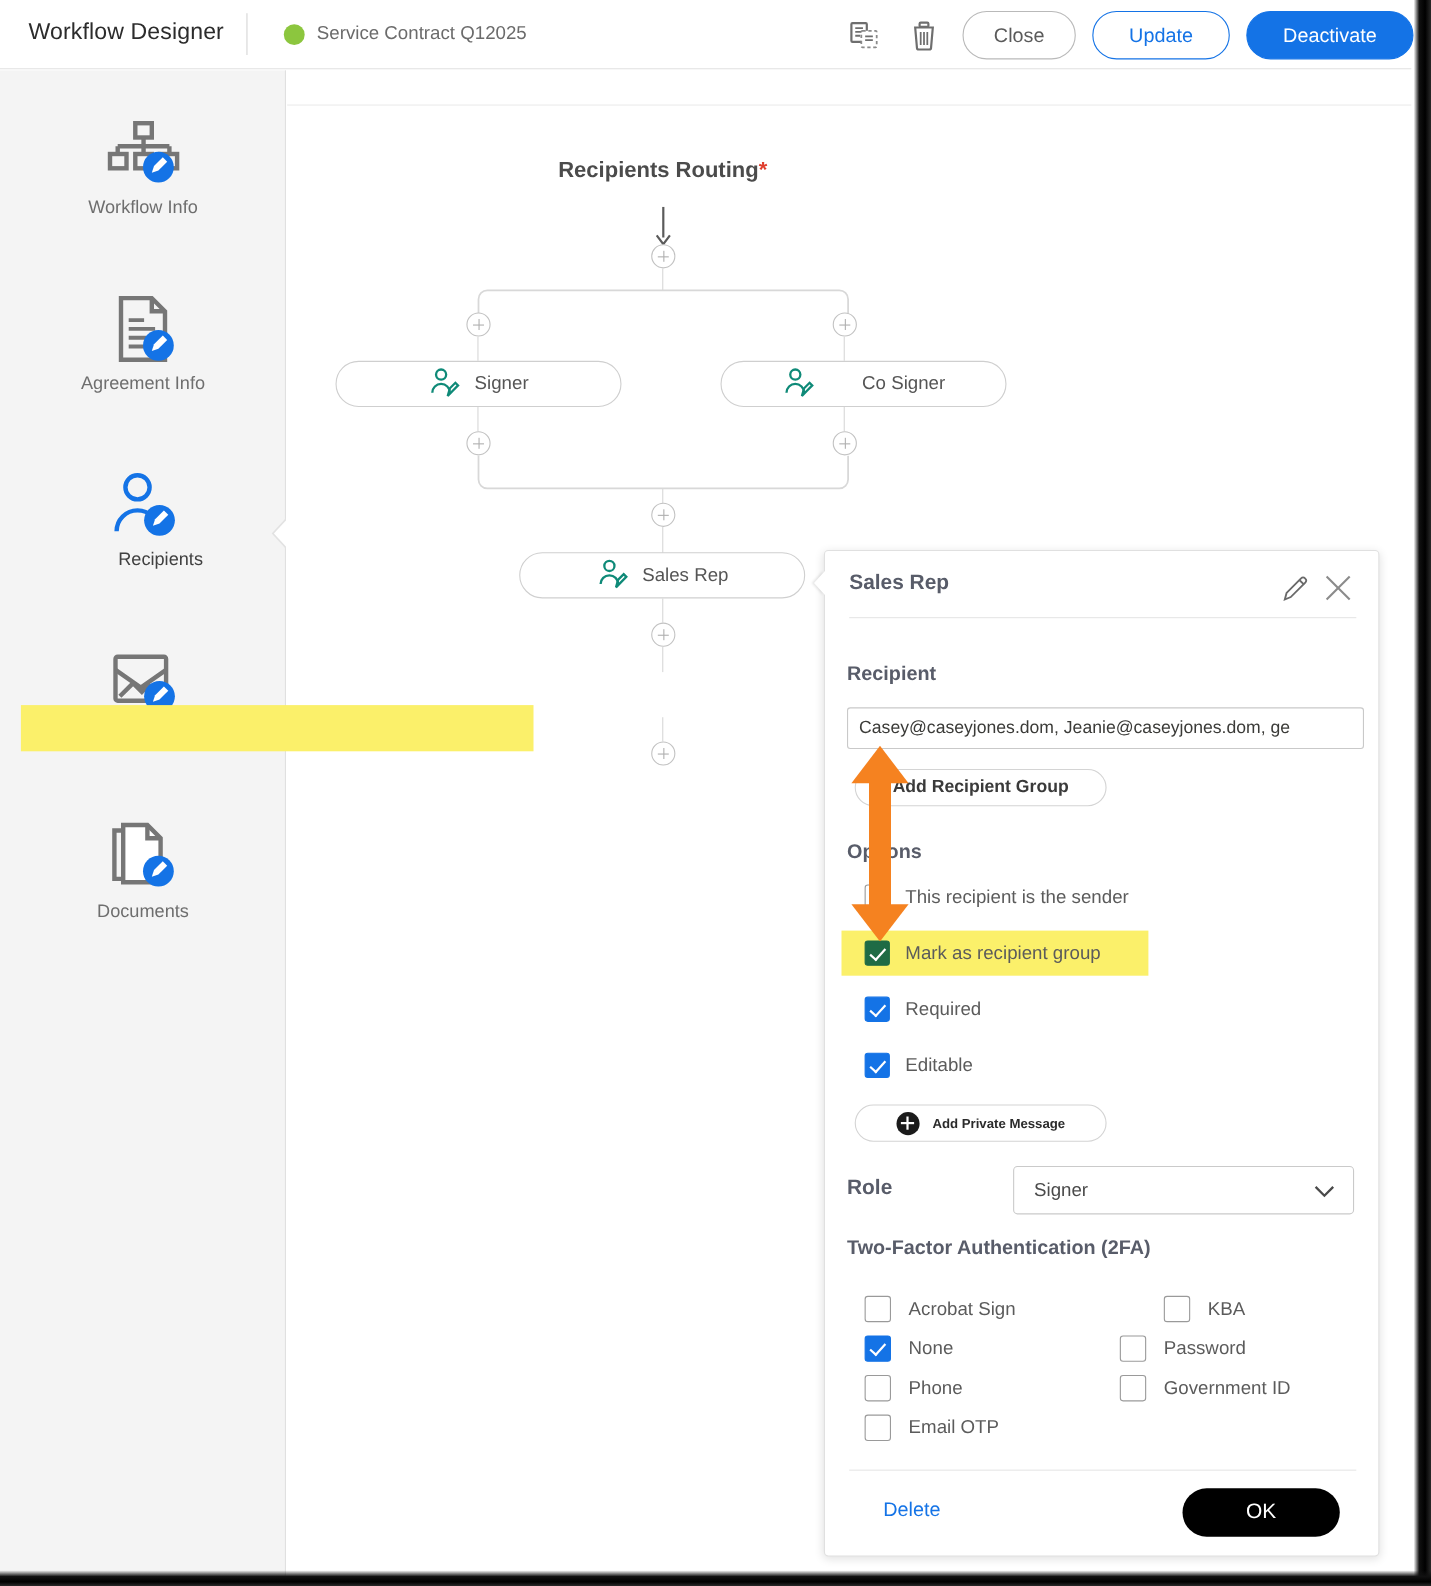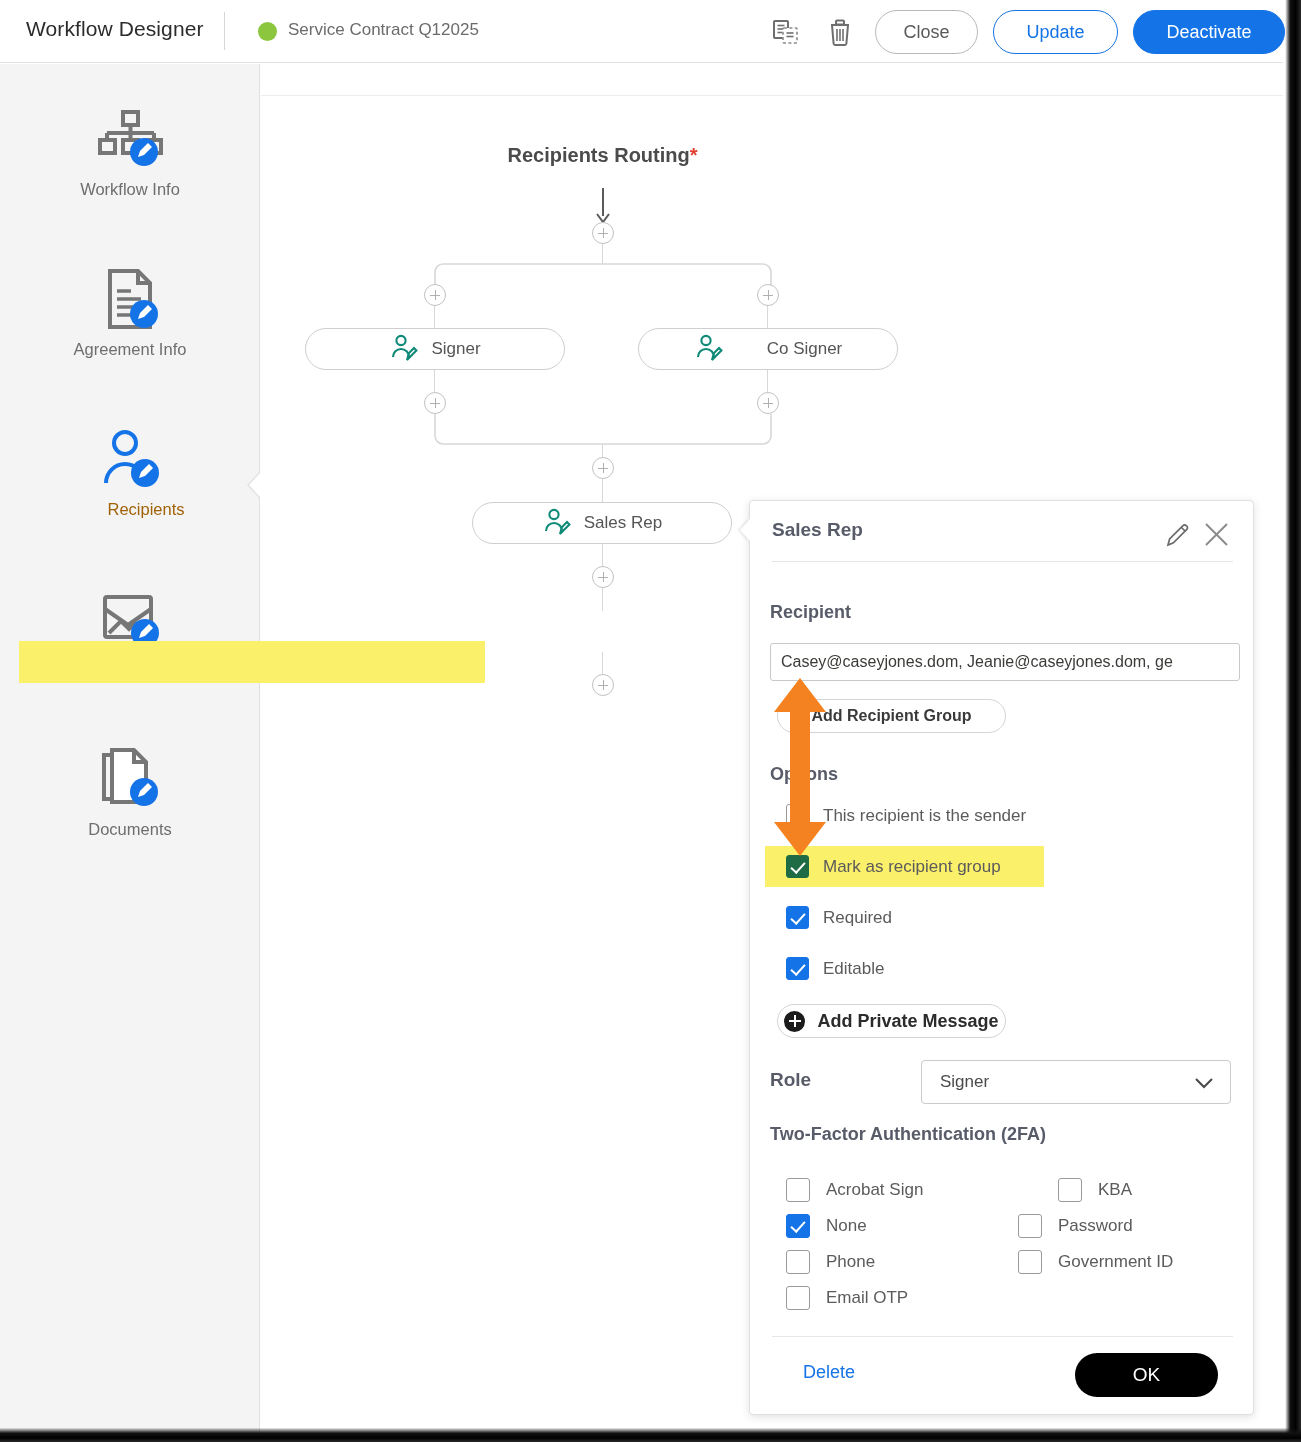--- a/index.html
+++ b/index.html
@@ -36,21 +36,21 @@
   #btn-close  { left:875px; width:103px; border:1px solid #b9b9b9; color:#5a5a5a; background:#fff; }
   #btn-update { left:993px; width:125px; border:1px solid #1473e6; color:#1473e6; background:#fff; }
   #btn-deactivate { left:1133px; width:152px; border:1px solid #1473e6; color:#fff; background:#1473e6; }
 
   
   #sidebar { position:absolute; left:0; top:64px; width:260px; height:1378px;
              background:#f4f4f4; border-right:1px solid #e0e0e0; }
   .side-item { position:absolute; left:0; width:260px; text-align:center; cursor:pointer; }
   .side-ico { height:72px; display:flex; align-items:center; justify-content:center; }
   .side-lbl { font-size:16.5px; color:#6e6e6e; margin-top:4px; }
-  .side-item.active .side-lbl { color:#a16207;padding-left:32px; }
+  .side-item.active .side-lbl { color:#404040;padding-left:32px; }
   #side-notch { position:absolute; left:249px; top:472px; width:0; height:0;
       border-top:13px solid transparent; border-bottom:13px solid transparent; border-right:12px solid #fff; }
   #side-notch-sh { position:absolute; left:247px; top:471px; width:0; height:0;
       border-top:14px solid transparent; border-bottom:14px solid transparent; border-right:13px solid #e2e2e2; }
 
   
   #canvas { position:absolute; left:261px; top:64px; width:1022px; height:1378px; background:#fff; }
   #canvas-div { position:absolute; left:0; top:31px; width:1022px; height:1px; background:#ececec; }
 
   #flow-title { position:absolute; left:0; top:80px; width:683px; text-align:center;
@@ -94,21 +94,21 @@
   .cb.on { background:#1473e6; border-color:#1473e6; }
   .cb.on-green { background:#1f6b45; border-color:#1f6b45; }
   .cb.on:after, .cb.on-green:after {
       content:""; position:absolute; left:7.2px; top:3px; width:6px; height:12px;
       border:solid #fff; border-width:0 2.8px 2.8px 0; transform:rotate(42deg); }
   .opt-lbl { font-size:17px; color:#5b5b5b; }
   #mark-hl { position:absolute; left:765px; top:846px; width:279px; height:41px; background:#fbf06a; }
 
   #btn-private { position:absolute; left:777px; top:1004px; width:229px; height:34px; border:1px solid #d4d4d4;
                  border-radius:17px; background:#fff; display:flex; align-items:center; justify-content:center;
-                 gap:12px; font-size:18px; font-weight:bold; color:#2b2b2b; cursor:pointer; }
+                 gap:12px; font-size:12px; font-weight:bold; color:#2b2b2b; cursor:pointer; }
   .plus-dot { width:21px; height:21px; border-radius:50%; background:#1b1b1b; position:relative; flex:none; }
   .plus-dot:before, .plus-dot:after { content:""; position:absolute; background:#fff; }
   .plus-dot:before { left:4.5px; top:9.5px; width:12px; height:2.4px; }
   .plus-dot:after  { left:9.3px; top:4.7px; width:2.4px; height:12px; }
 
   #role-lbl { position:absolute; left:770px; top:1069px; font-size:19px; font-weight:bold; color:#585c69; }
   #role-select { position:absolute; left:921px; top:1060px; width:310px; height:44px; border:1px solid #cacaca;
                  border-radius:4px; background:#fff; cursor:pointer; }
   #role-value { position:absolute; left:18px; top:11px; font-size:17px; color:#4a4a4a; }
   #role-chev { position:absolute; right:16px; top:16px; }
@@ -270,21 +270,21 @@
 
     <div class="node" style="left:44px;top:264px;width:260px;">
       <svg width="30" height="30" viewBox="0 0 30 30">
         <circle cx="12" cy="6.5" r="4.6" fill="none" stroke="#0f8a78" stroke-width="2.1"></circle>
         <path d="M4 23 a8 8 0 0 1 16 0" fill="none" stroke="#0f8a78" stroke-width="2.1"></path>
         <path d="M18 26 l2 -7 l5 -5 l2.4 2.4 l-5 5 Z" fill="none" stroke="#0f8a78" stroke-width="2.1"></path>
       </svg>
       <span class="node-lbl">Signer</span>
     </div>
 
-    <div class="node" style="left:377px;top:264px;width:260px;gap:43px;">
+    <div class="node" style="left:394px;top:264px;width:260px;gap:43px;">
       <svg width="30" height="30" viewBox="0 0 30 30">
         <circle cx="12" cy="6.5" r="4.6" fill="none" stroke="#0f8a78" stroke-width="2.1"></circle>
         <path d="M4 23 a8 8 0 0 1 16 0" fill="none" stroke="#0f8a78" stroke-width="2.1"></path>
         <path d="M18 26 l2 -7 l5 -5 l2.4 2.4 l-5 5 Z" fill="none" stroke="#0f8a78" stroke-width="2.1"></path>
       </svg>
       <span class="node-lbl">Co Signer</span>
     </div>
 
     <div class="vline" style="left:173px;top:306px;height:22px;"></div>
     <div class="vline" style="left:506px;top:306px;height:22px;"></div>

